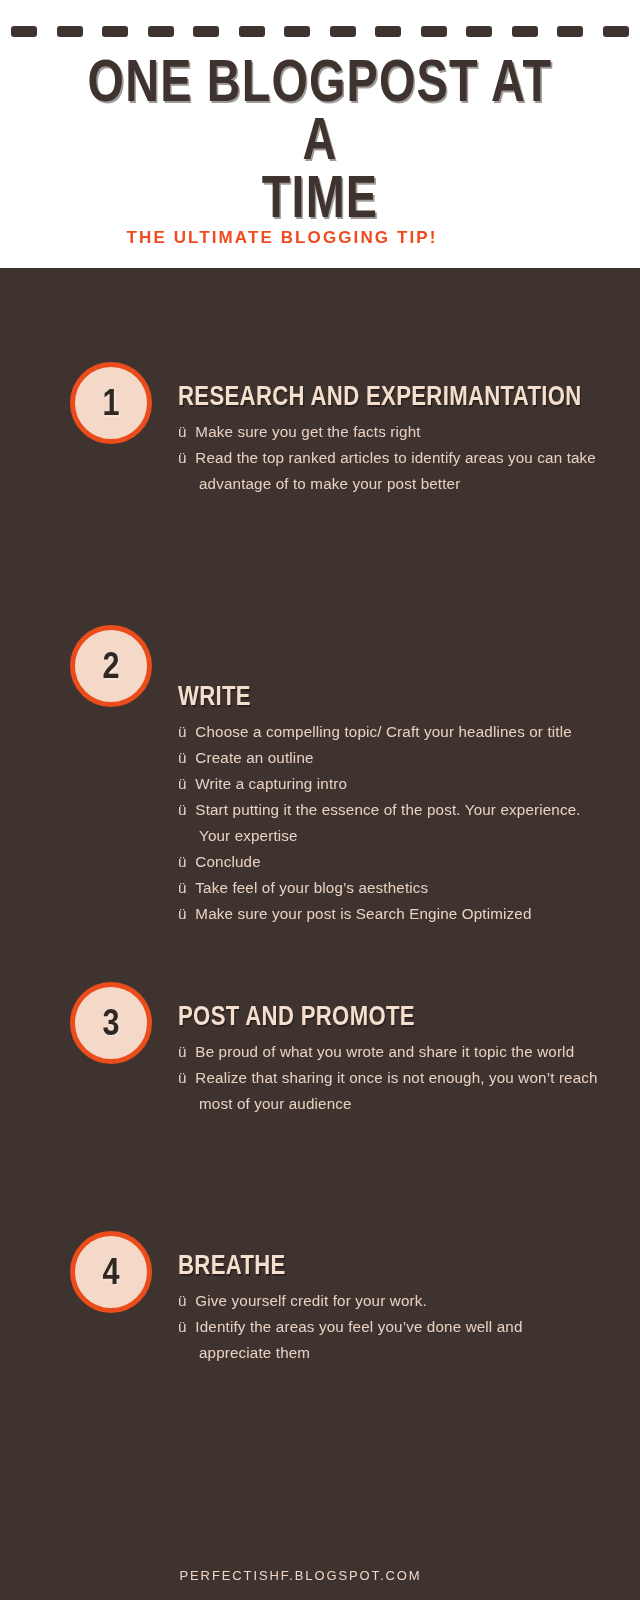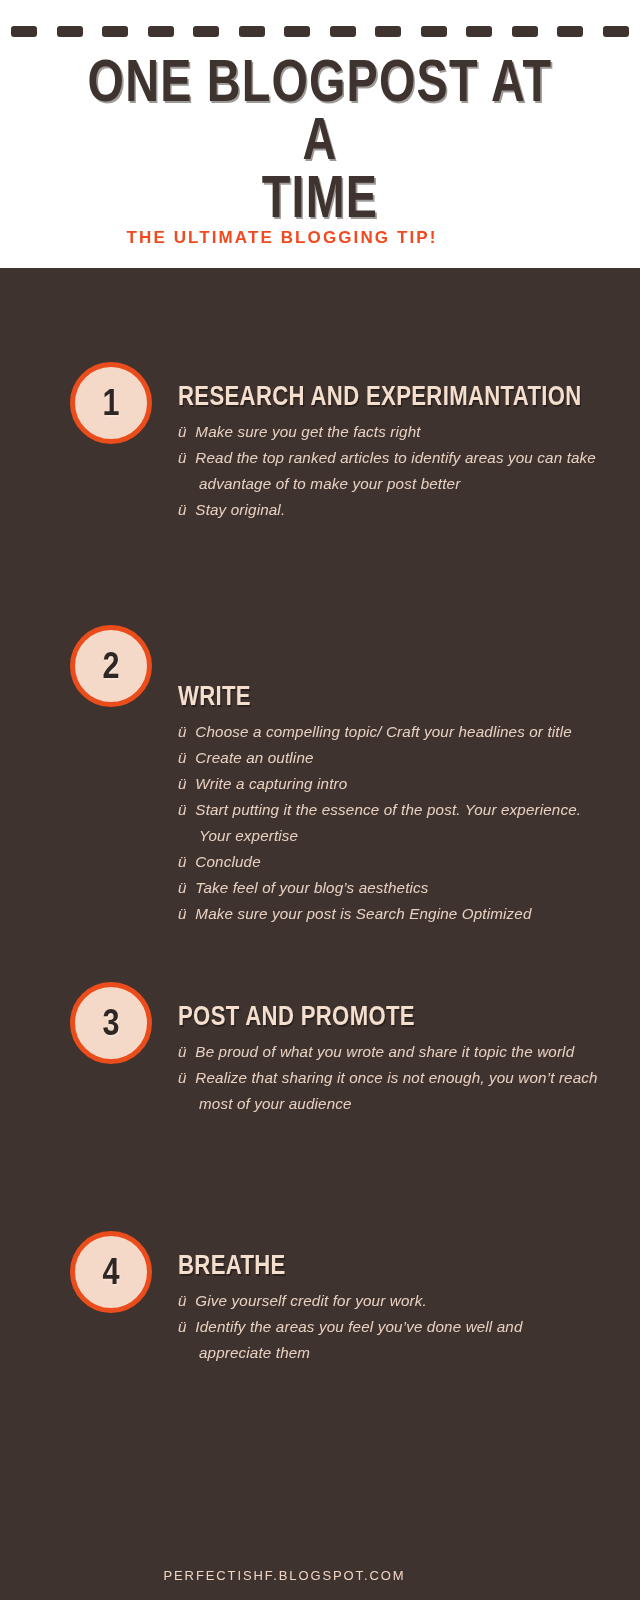--- a/index.html
+++ b/index.html
@@ -131,39 +131,38 @@
     transform-origin: left center;
     text-shadow: 1.5px 1.5px 0 rgba(35,27,24,0.7);
     margin: 0 0 8px 0;
     white-space: nowrap;
   }
 
   .bullets {
     margin: 0;
     padding: 0;
     list-style: none;
-    font-style: italic;
   }
   .bullet {
     font-size: 15.2px;
     line-height: 26px;
     color: #E9D1C2;
     letter-spacing: 0.15px;
     text-indent: -21px;
     padding-left: 21px;
     margin: 0;
   }
   .bullet-mark {
     color: #E9D1C2;
   }
 
   
   #footer {
     position: absolute;
-    left: 0;
+    left: 16px;
     top: 1568px;
     width: 569px;
     text-align: center;
     font-size: 13px;
     letter-spacing: 1.9px;
     color: #F0D5C4;
     text-transform: uppercase;
   }
 </style>
 </head>
@@ -197,21 +196,20 @@
 <div id="steps">
     <div class="step">
       <div class="step-badge" style="top: 94px;">
         <span class="step-badge-num">1</span>
       </div>
       <div class="step-body" style="top: 114px;">
         <div class="step-heading">Research and Experimantation</div>
         <ul class="bullets">
           <li class="bullet"><span class="bullet-mark">ü</span>&nbsp;&nbsp;<span class="bullet-text">Make sure you get the facts right</span></li>
           <li class="bullet"><span class="bullet-mark">ü</span>&nbsp;&nbsp;<span class="bullet-text">Read the top ranked articles to identify areas you can take advantage of to make your post better</span></li>
-          <li class="bullet"><span class="bullet-mark">ü</span>&nbsp;&nbsp;<span class="bullet-text">Stay original.</span></li>
         </ul>
       </div>
     </div>
     <div class="step">
       <div class="step-badge" style="top: 357px;">
         <span class="step-badge-num">2</span>
       </div>
       <div class="step-body" style="top: 377px; margin-top: 37px;">
         <div class="step-heading">Write</div>
         <ul class="bullets">

